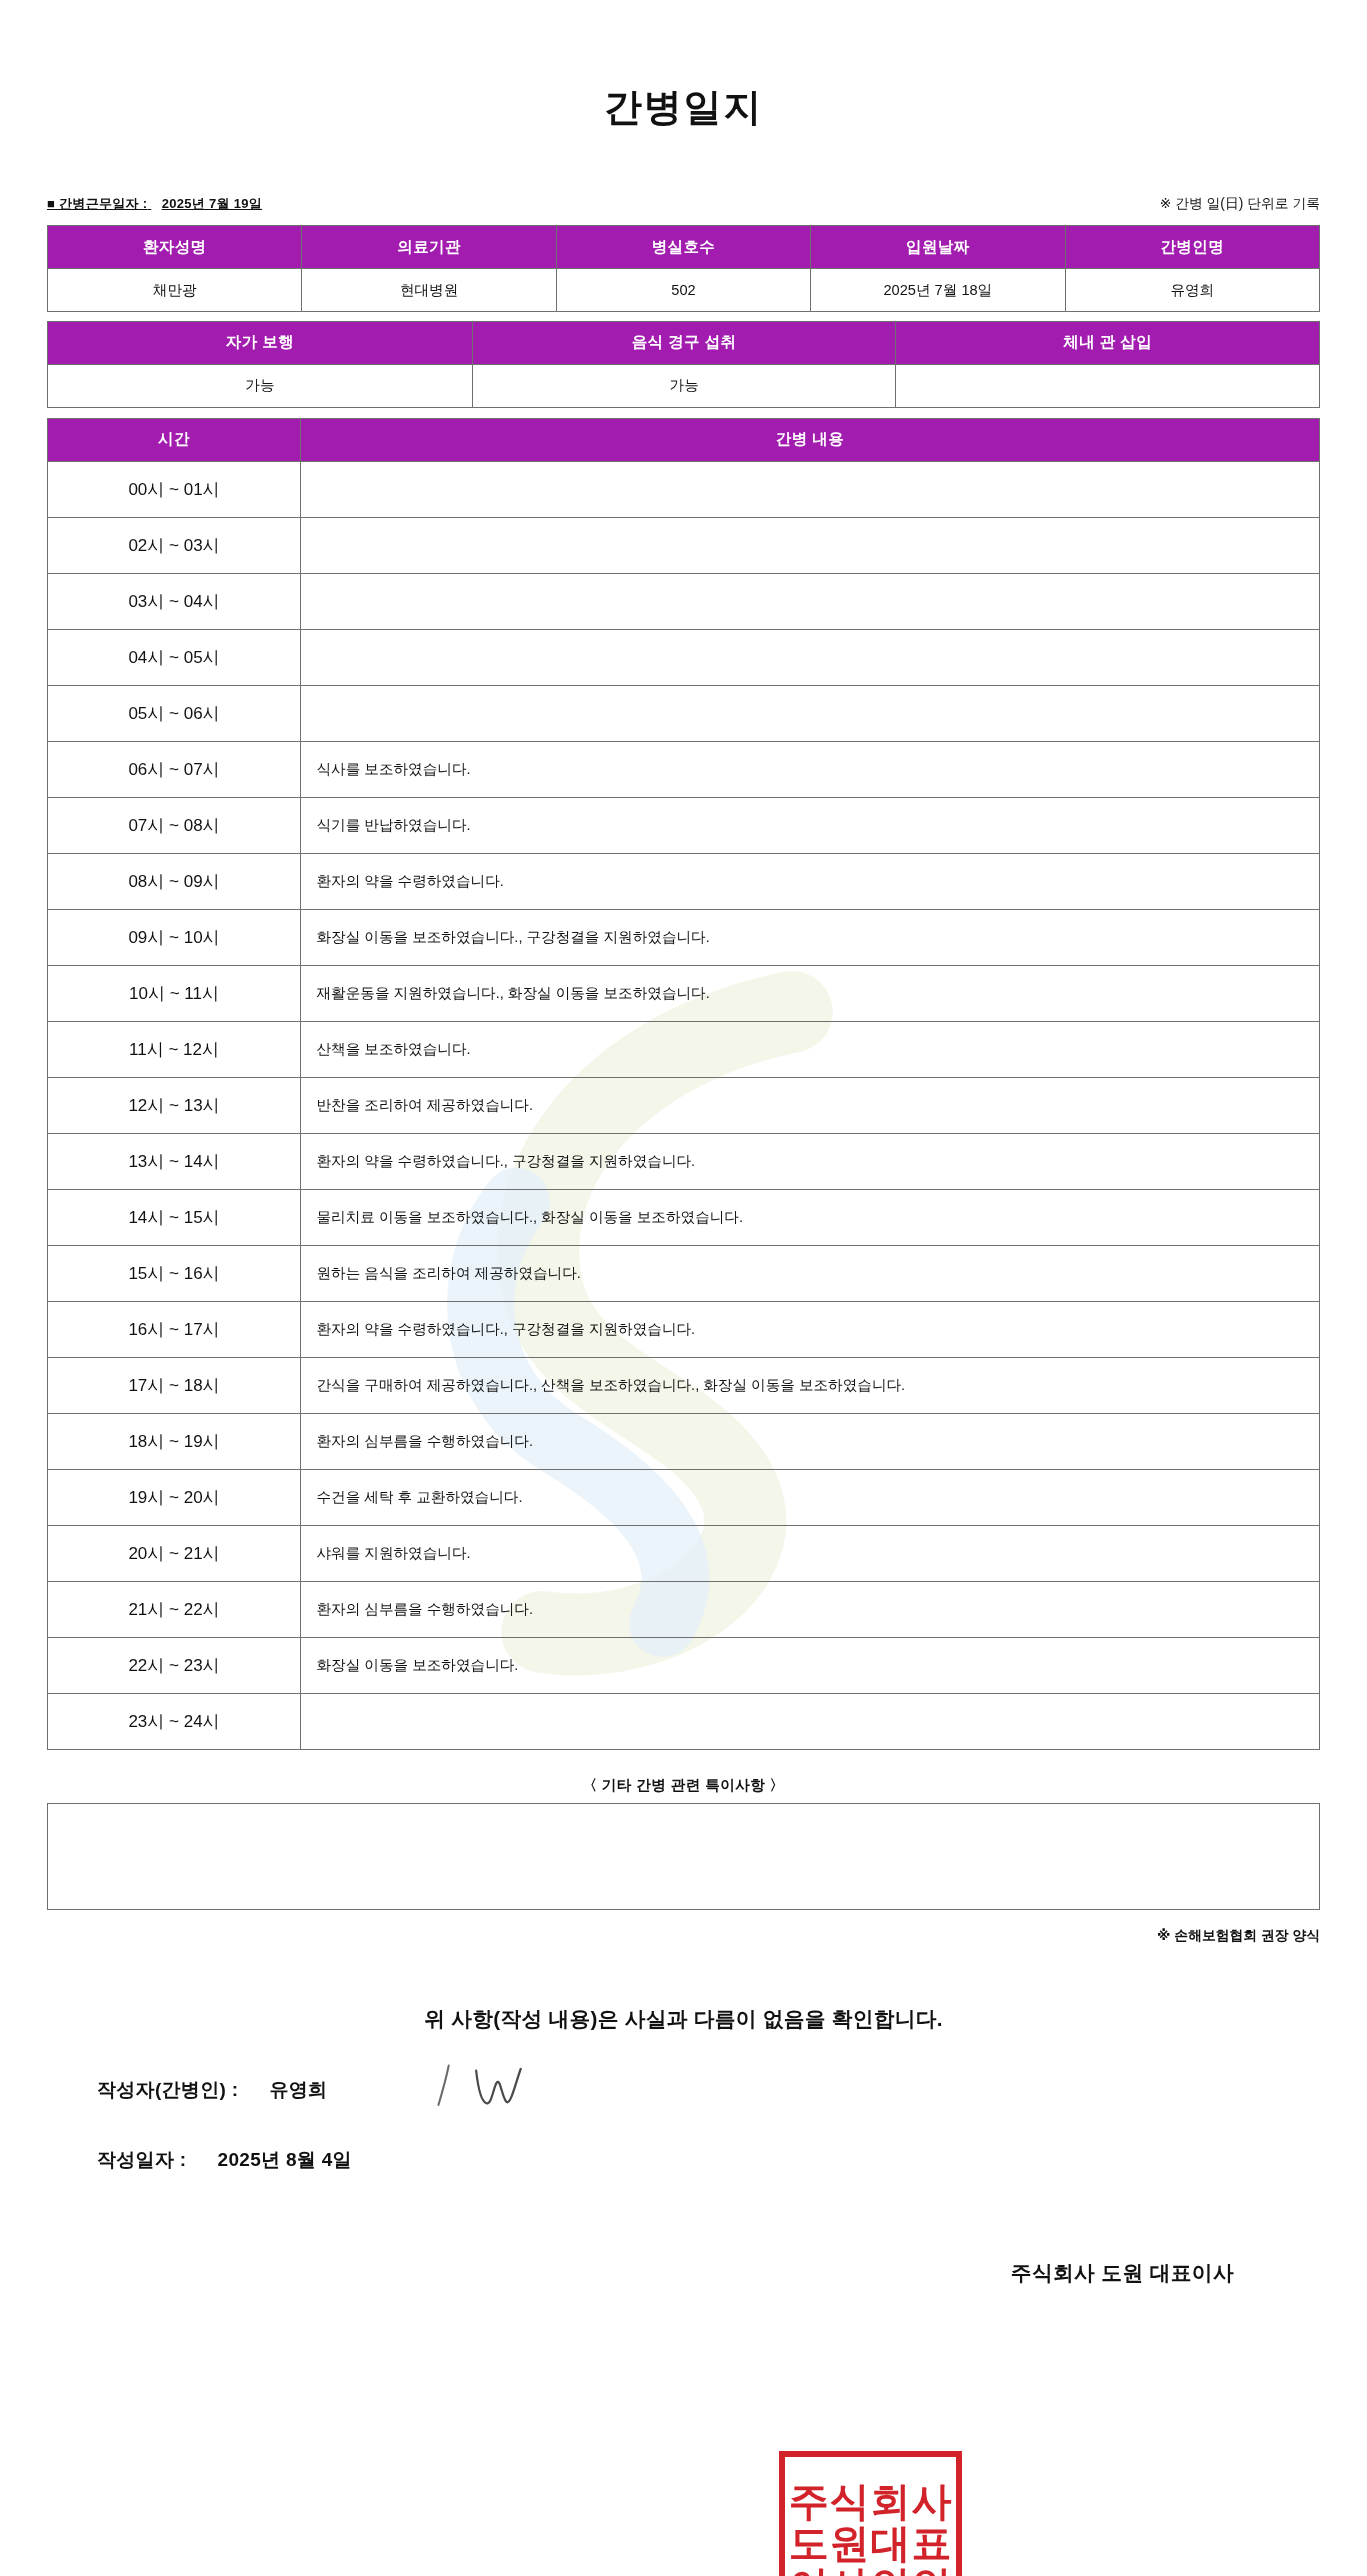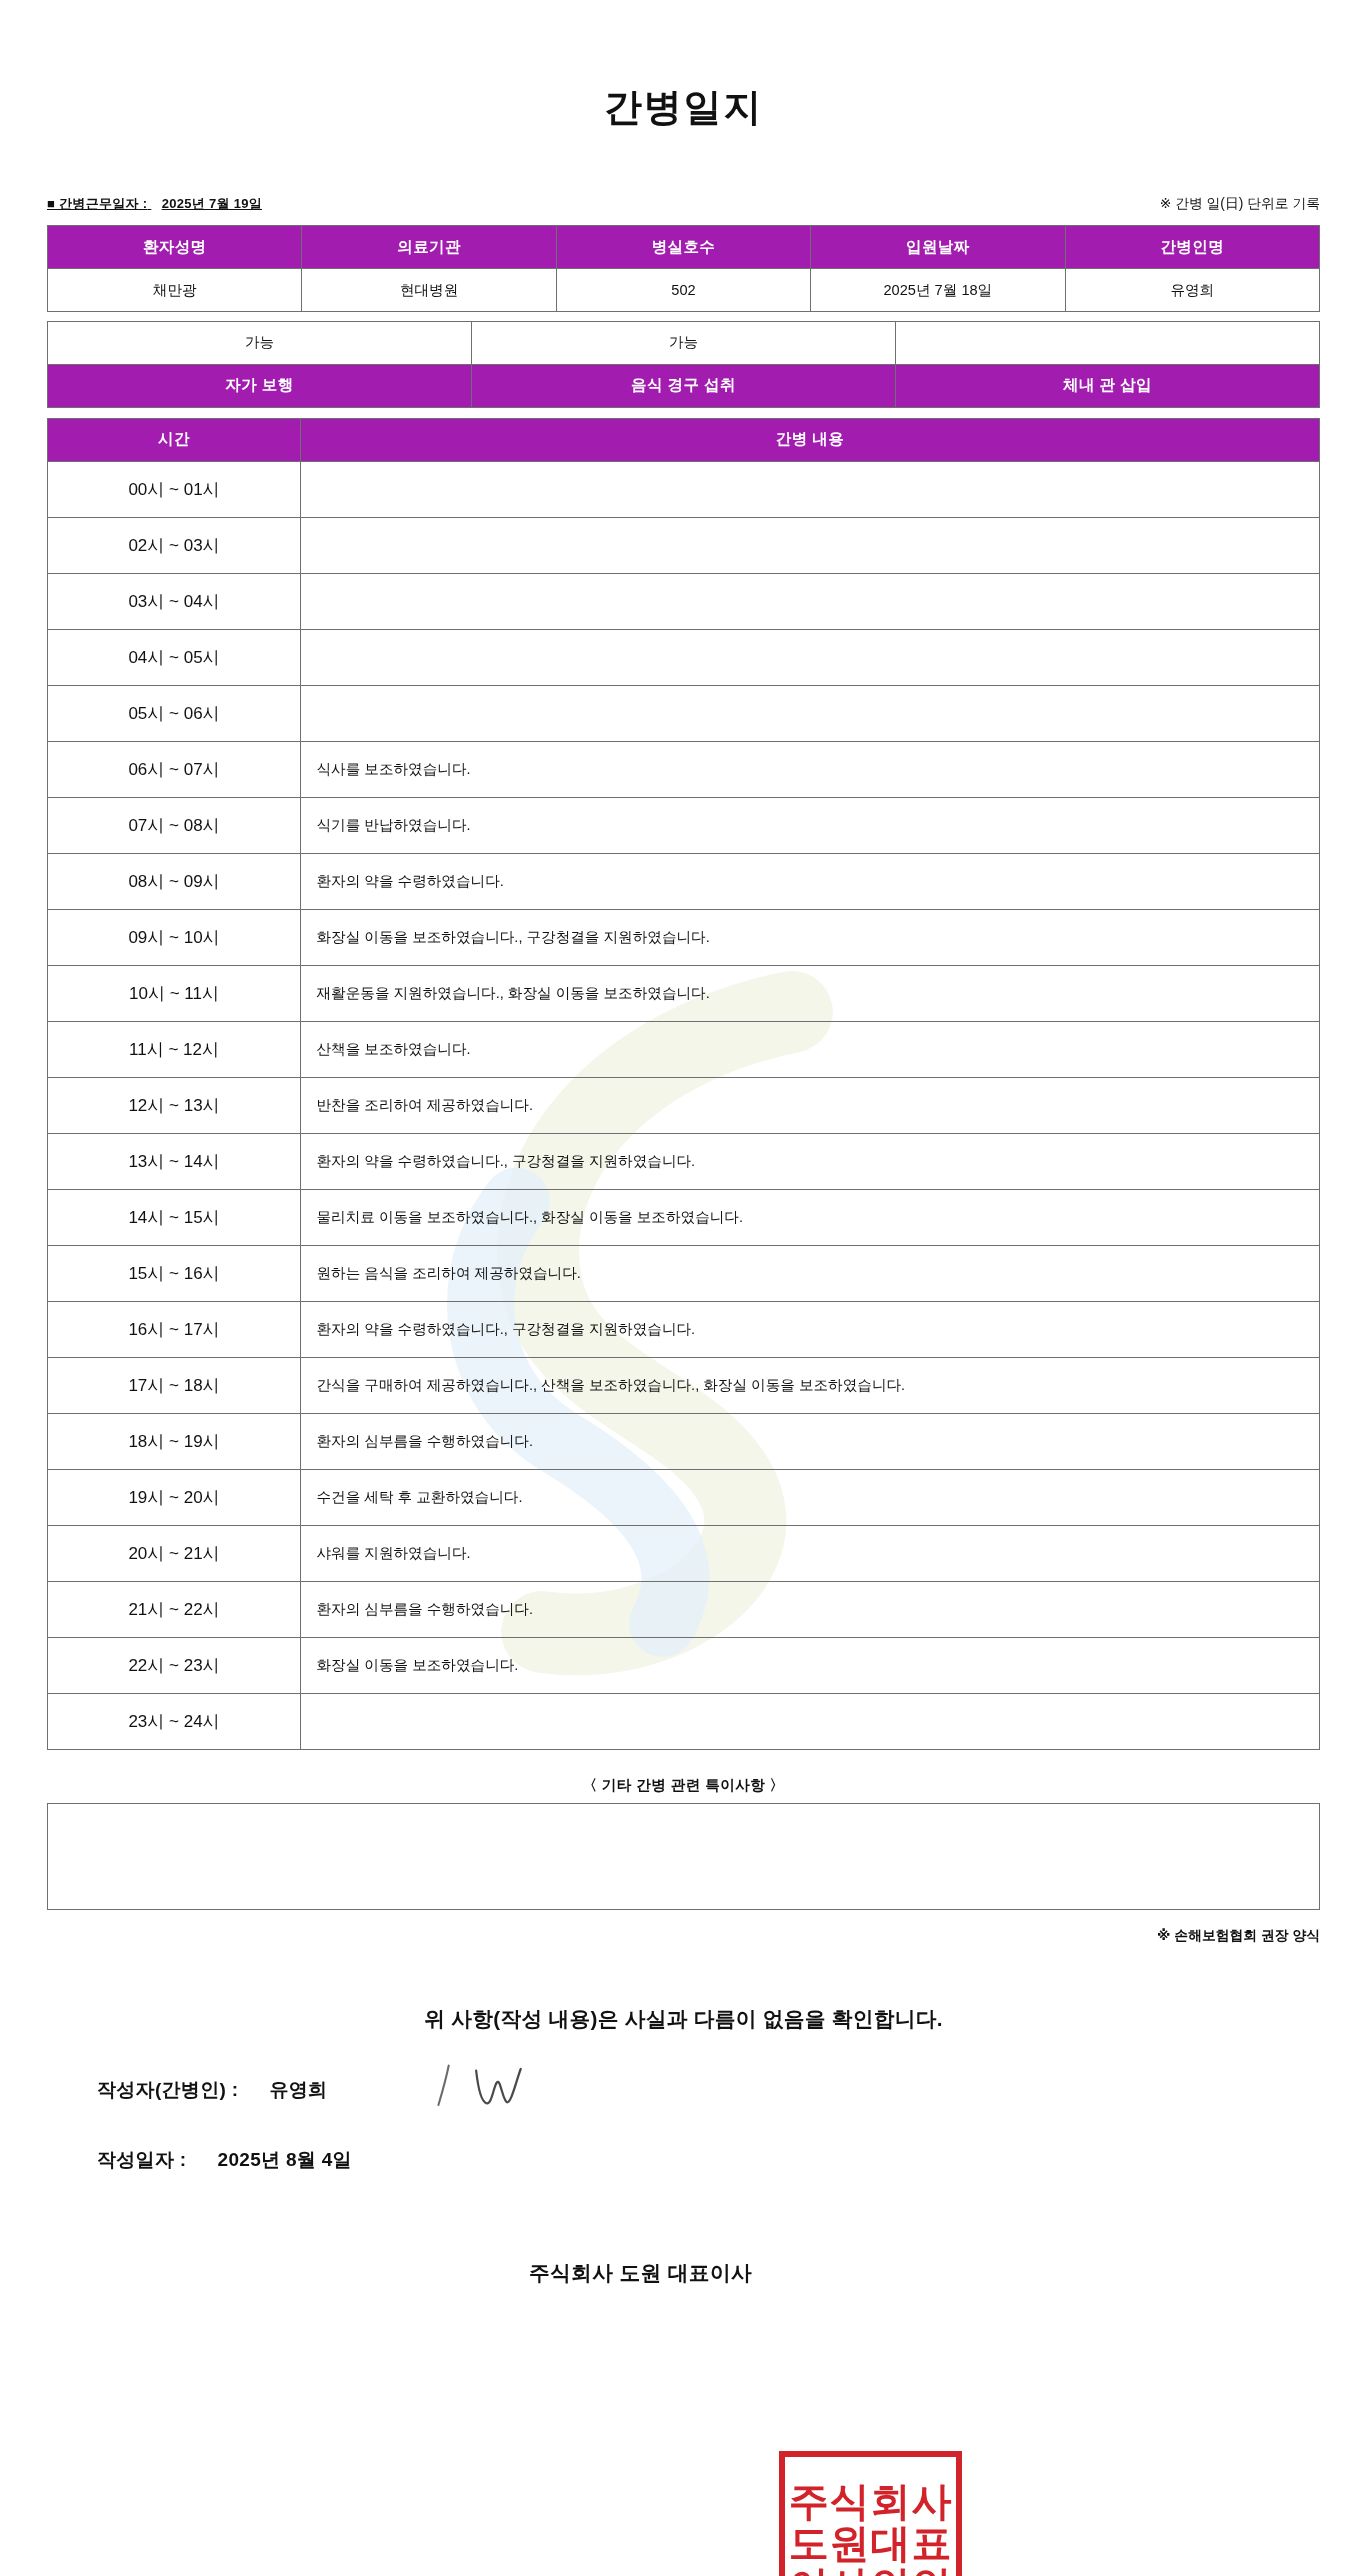--- a/index.html
+++ b/index.html
@@ -144,21 +144,21 @@
   .sign-line .label { margin-right: 8.6px; }
   .sign-line .value { margin-left: 17px; font-weight: bold; }
   .signature-mark {
     position: absolute;
     left: 379px;
     top: -20.7px;
     width: 138px;
     height: 60px;
   }
   .company-line {
-    text-align: center;
+    text-align: right;
     font-size: 20.7px;
     font-weight: bold;
     margin-top: 86px;
     letter-spacing: 0.4px;
     padding-right: 86px;
   }
   .stamp {
     position: absolute;
     right: 405px;
     bottom: 24px;
@@ -222,28 +222,28 @@
         <td class="val">유영희</td>
       </tr>
     </tbody>
       </table>
 
     <div class="spacer-4"></div>
 
     <table class="tbl-info">
       <tbody>
           <tr>
+        <th class="hdr" style="width:33.4%">자가 보행</th>
+        <th class="hdr" style="width:33.3%">음식 경구 섭취</th>
+        <th class="hdr" style="width:33.3%">체내 관 삽입</th>
+      </tr>
+      <tr>
         <td class="val">가능</td>
         <td class="val">가능</td>
         <td class="val"></td>
-      </tr>
-      <tr>
-        <th class="hdr" style="width:33.4%">자가 보행</th>
-        <th class="hdr" style="width:33.3%">음식 경구 섭취</th>
-        <th class="hdr" style="width:33.3%">체내 관 삽입</th>
       </tr>
     </tbody>
       </table>
 
     <table class="tbl-care">
       <tbody>
           <tr>
         <th class="hdr hdr-time">시간</th>
         <th class="hdr">간병 내용</th>
       </tr>

